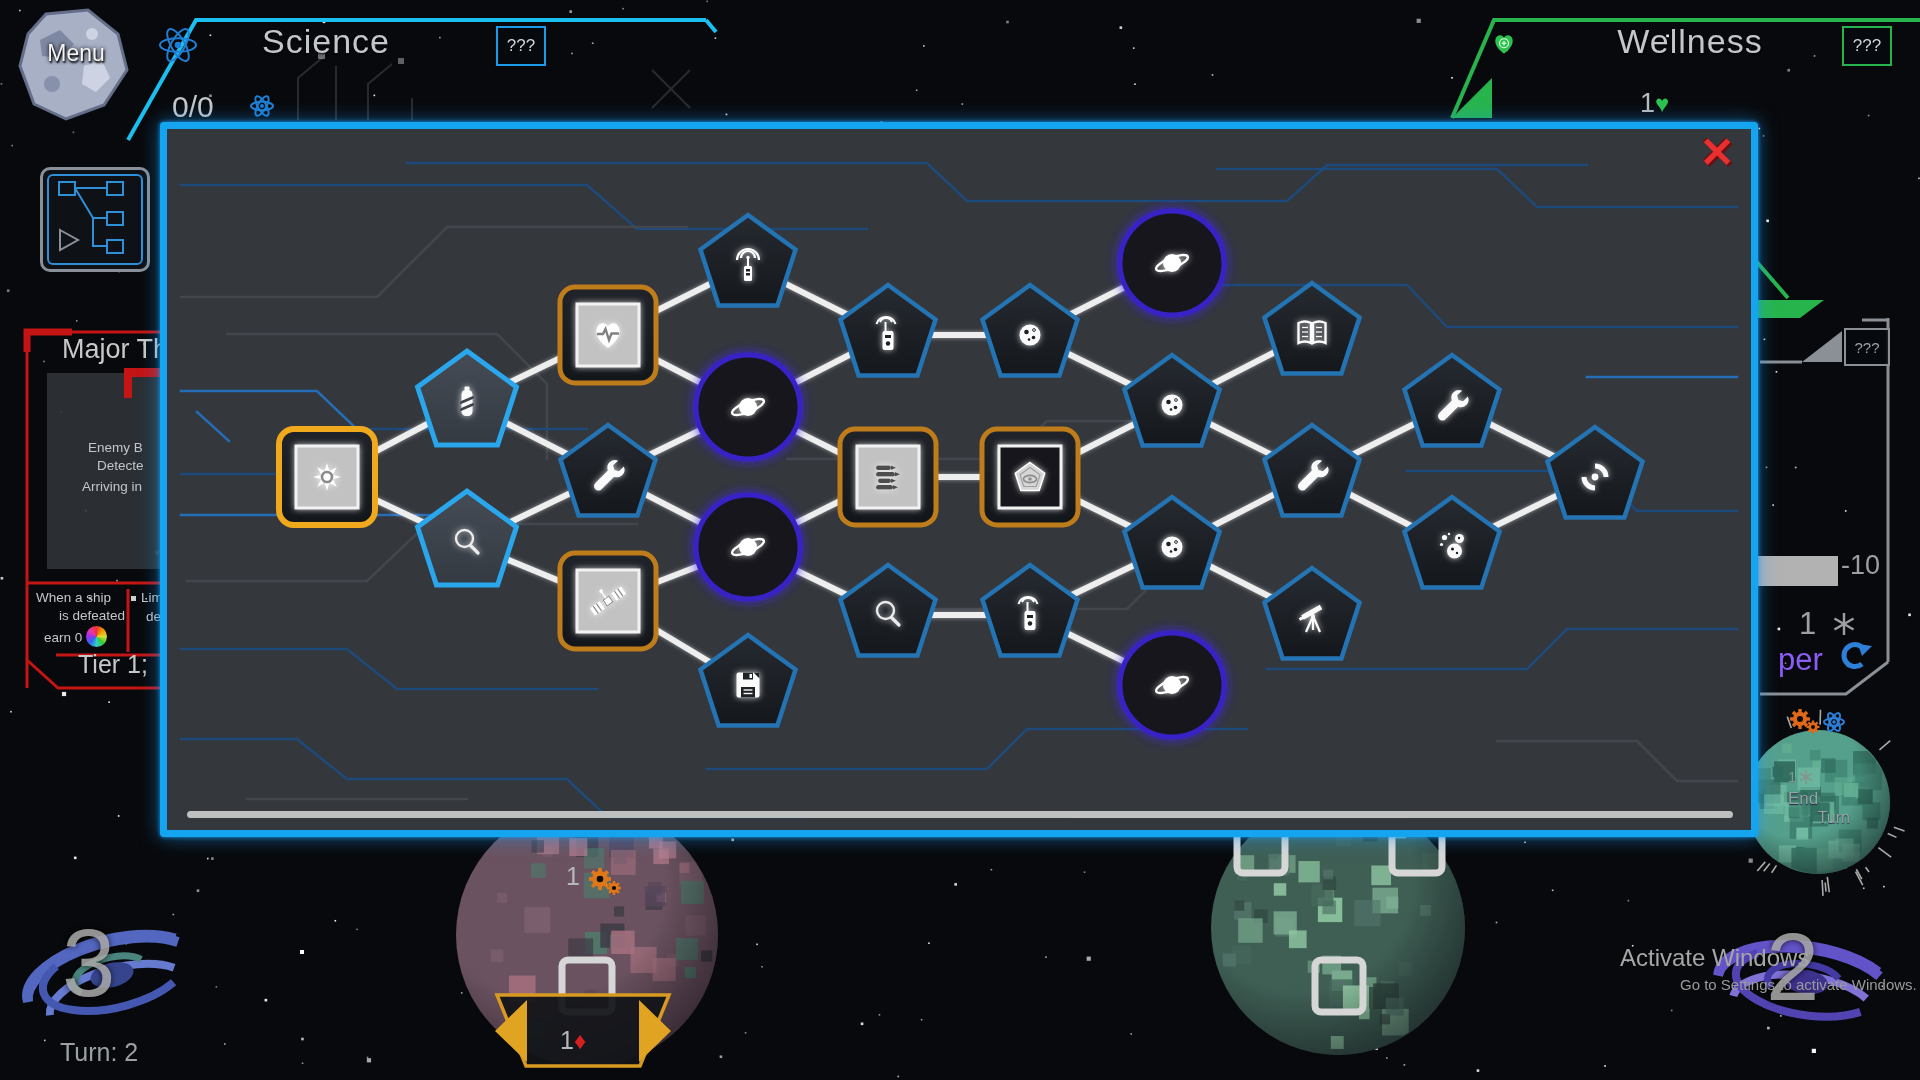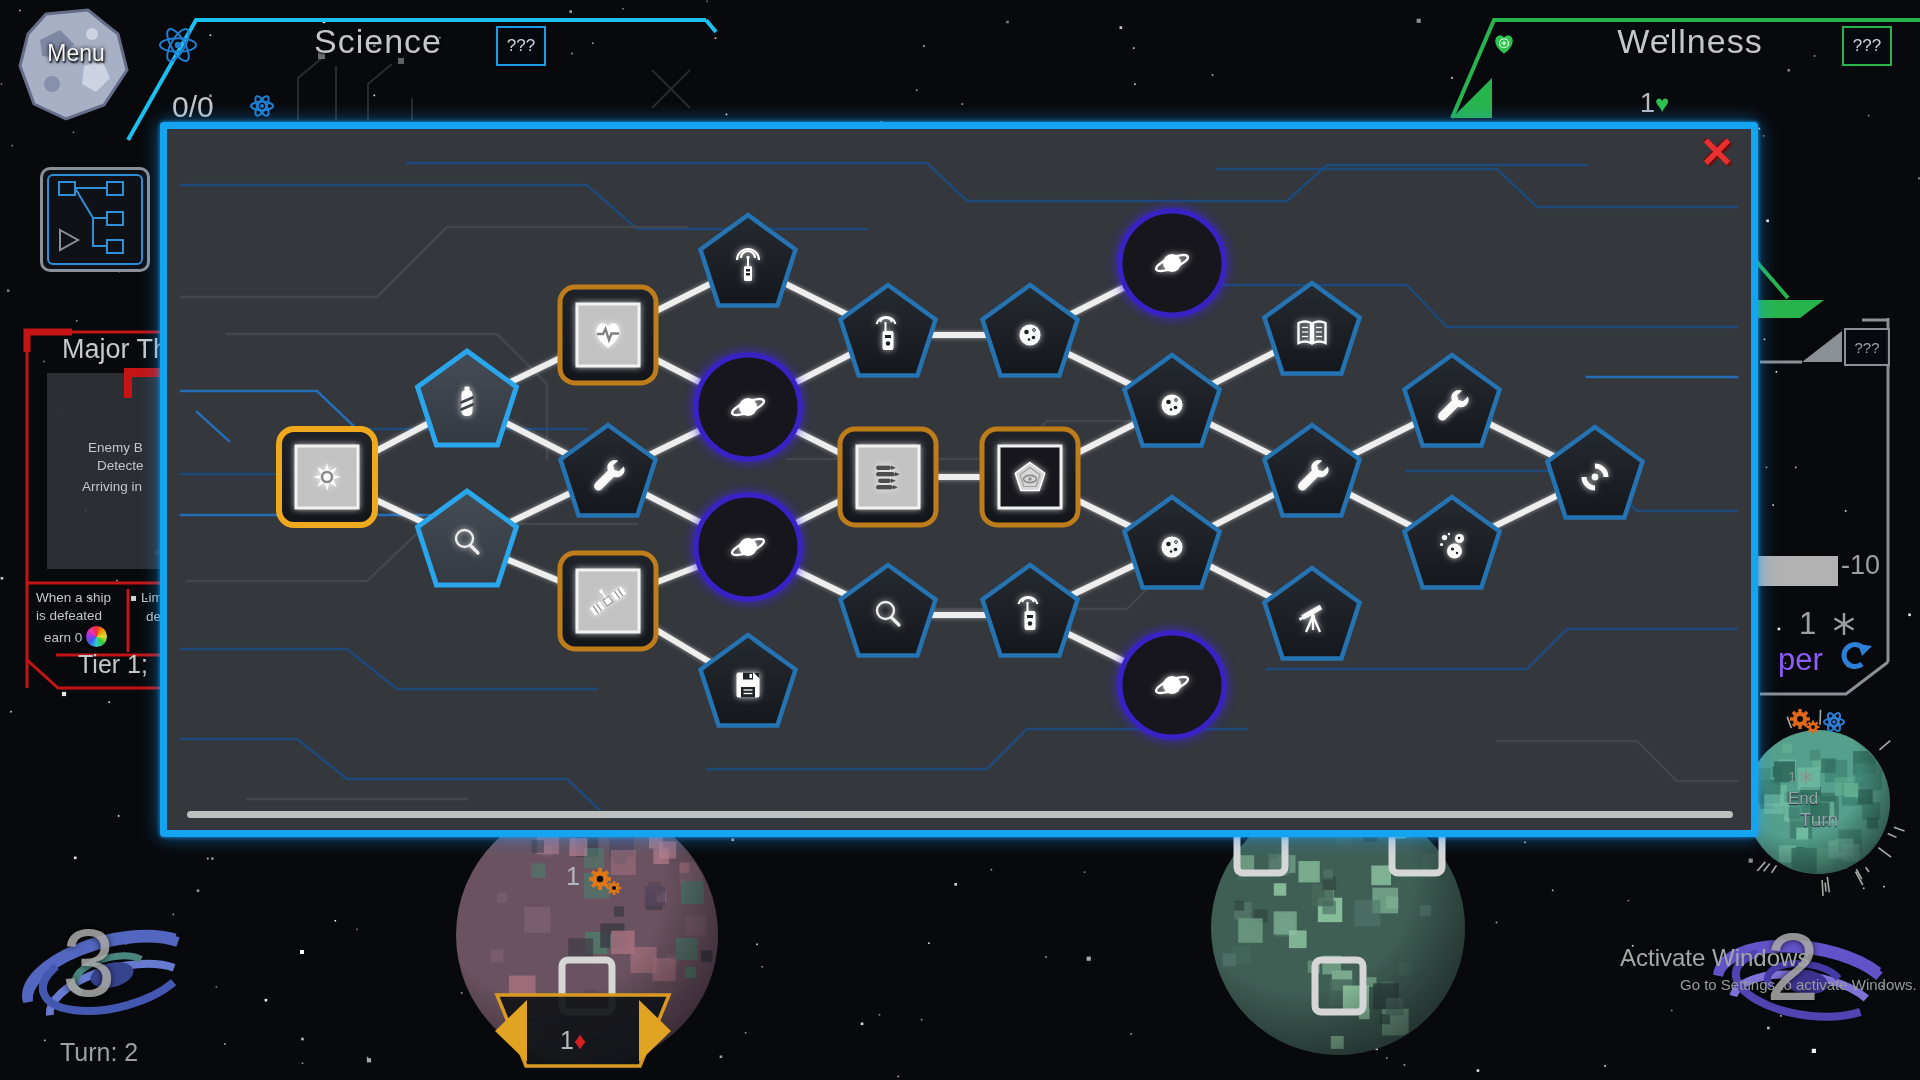--- a/index.html
+++ b/index.html
@@ -700,49 +700,49 @@
         <circle cx="614" cy="888" r="2.1" fill="#0a0b0e"></circle>
       </g>
       <line x1="1799.937822173509" y1="773.5" x2="1812.062177826491" y2="780.5" stroke="#84968f" stroke-width="1.8"></line>
       <line x1="1806" y1="770" x2="1806" y2="784" stroke="#84968f" stroke-width="1.8"></line>
       <line x1="1812.062177826491" y1="773.5" x2="1799.937822173509" y2="780.5" stroke="#84968f" stroke-width="1.8"></line>
       <circle cx="1806" cy="777" r="1.62" fill="#84968f"></circle>
     </svg>
 
   <div class="t menu-label" style="left:26px;top:40px;width:100px;text-align:center;z-index:3">Menu</div>
 
-  <div class="t panel-title" style="left:242px;top:22px;width:200px;text-align:right">Science</div>
+  <div class="t panel-title" style="left:262px;top:22px;width:200px;text-align:left">Science</div>
   <div class="mystery-box" style="left:496px;top:26px;border:2px solid #1b9be8">???</div>
   <div class="t" style="left:172px;top:90px;font-size:30px">0/0</div>
 
   <div class="t panel-title" style="left:1580px;top:22px;width:220px;text-align:center">Wellness</div>
   <div class="mystery-box" style="left:1842px;top:26px;border:2px solid #28b44c">???</div>
   <div class="t" style="left:1640px;top:88px;font-size:27px;color:#b8bcc0"><span>1</span><span style="color:#2cc24e;font-size:24px">♥</span></div>
 
   <div class="t" style="left:62px;top:334px;font-size:27px;color:#c8c8c8">Major Th</div>
   <div class="t small" style="left:88px;top:440px">Enemy B</div>
   <div class="t small" style="left:97px;top:458px">Detecte</div>
   <div class="t small" style="left:82px;top:479px">Arriving in</div>
   <div class="t small" style="left:36px;top:590px;width:112px;text-align:left">When a ship</div>
-  <div class="t small" style="left:36px;top:608px;width:112px;">is defeated</div>
+  <div class="t small" style="left:36px;top:608px;width:112px;text-align:center">is defeated</div>
   <div class="t small" style="left:44px;top:630px">earn 0</div>
   <div class="color-wheel" style="left:86px;top:626px"></div>
   <div class="bullet-dot" style="left:131px;top:596px"></div>
   <div class="t small" style="left:141px;top:590px">Lim</div>
   <div class="t small" style="left:146px;top:609px">de</div>
   <div class="t" style="left:78px;top:650px;font-size:25px;color:#c4c8cc">Tier 1;</div>
 
   <div class="mystery-box" style="left:1844px;top:328px;width:42px;height:34px;border:2px solid #8a9096;font-size:15px;color:#9aa0a6">???</div>
   <div class="t" style="left:1841px;top:550px;font-size:27px;color:#9ca0a4">-10</div>
   <div class="t" style="left:1799px;top:606px;font-size:31px;color:#9ca0a4">1</div>
   <div class="t" style="left:1778px;top:642px;font-size:31px;color:#8b5cf6">per</div>
 
   <div class="t" style="left:1788px;top:768px;font-size:15px;color:#84968f;z-index:3">1</div>
   <div class="t" style="left:1788px;top:789px;width:62px;text-align:left;font-size:17px;color:#93a8a1;text-shadow:0 1px 1px #224">End</div>
-  <div class="t" style="left:1788px;top:809px;width:62px;text-align:center;font-size:19px;color:#93a8a1;text-shadow:0 1px 1px #224">Turn</div>
+  <div class="t" style="left:1788px;top:809px;width:62px;text-align:right;font-size:16px;color:#93a8a1;text-shadow:0 1px 1px #224">Turn</div>
 
   <div class="t bignum" style="left:62px;top:908px">3</div>
   <div class="t" style="left:60px;top:1038px;font-size:25px;color:#9aa0a4">Turn: 2</div>
   <div class="t bignum" style="left:1766px;top:912px">2</div>
 
   <div class="t" style="left:566px;top:862px;font-size:25px;color:#b4b8bc">1</div>
   <div class="t" style="left:560px;top:1026px;font-size:25px;color:#b4b8bc"><span>1</span><span style="color:#d42020;font-size:24px">♦</span></div>
 
   <div class="t" style="left:1620px;top:944px;font-size:24px;color:#a6a6a6;z-index:3">Activate Windows</div>
   <div class="t" style="left:1680px;top:976px;font-size:15px;color:#9a9a9a;z-index:3">Go to Settings to activate Windows.</div>

